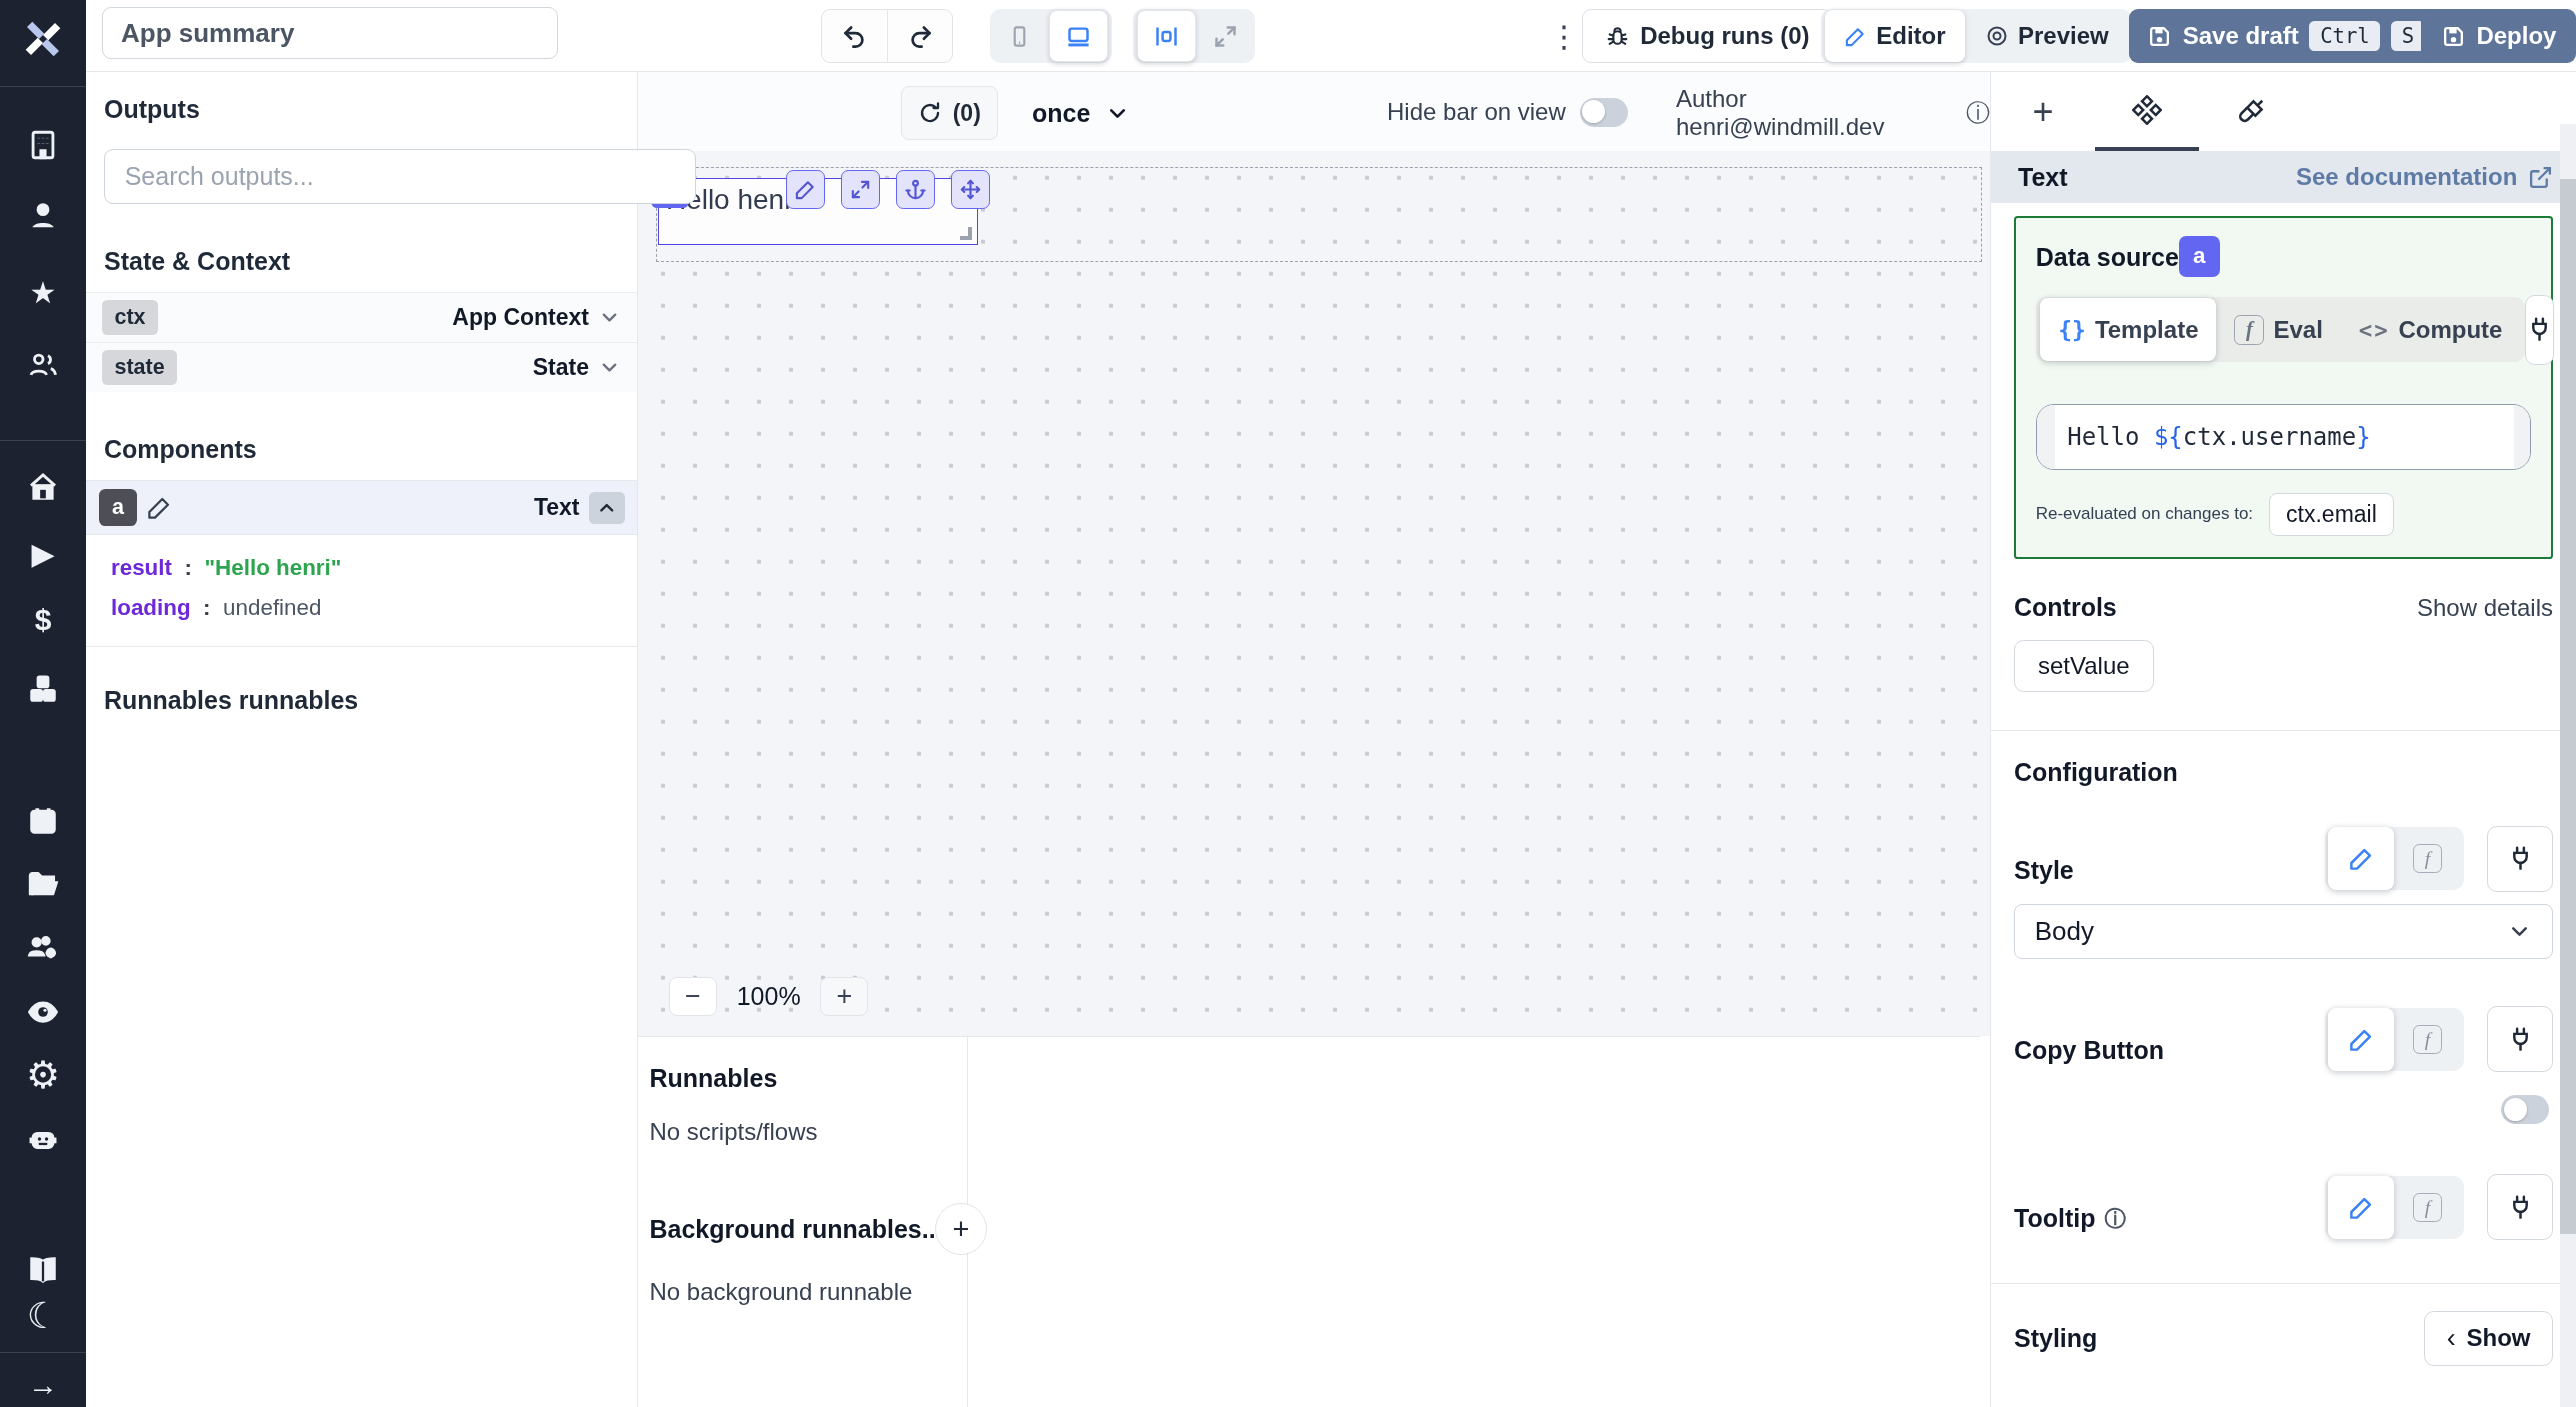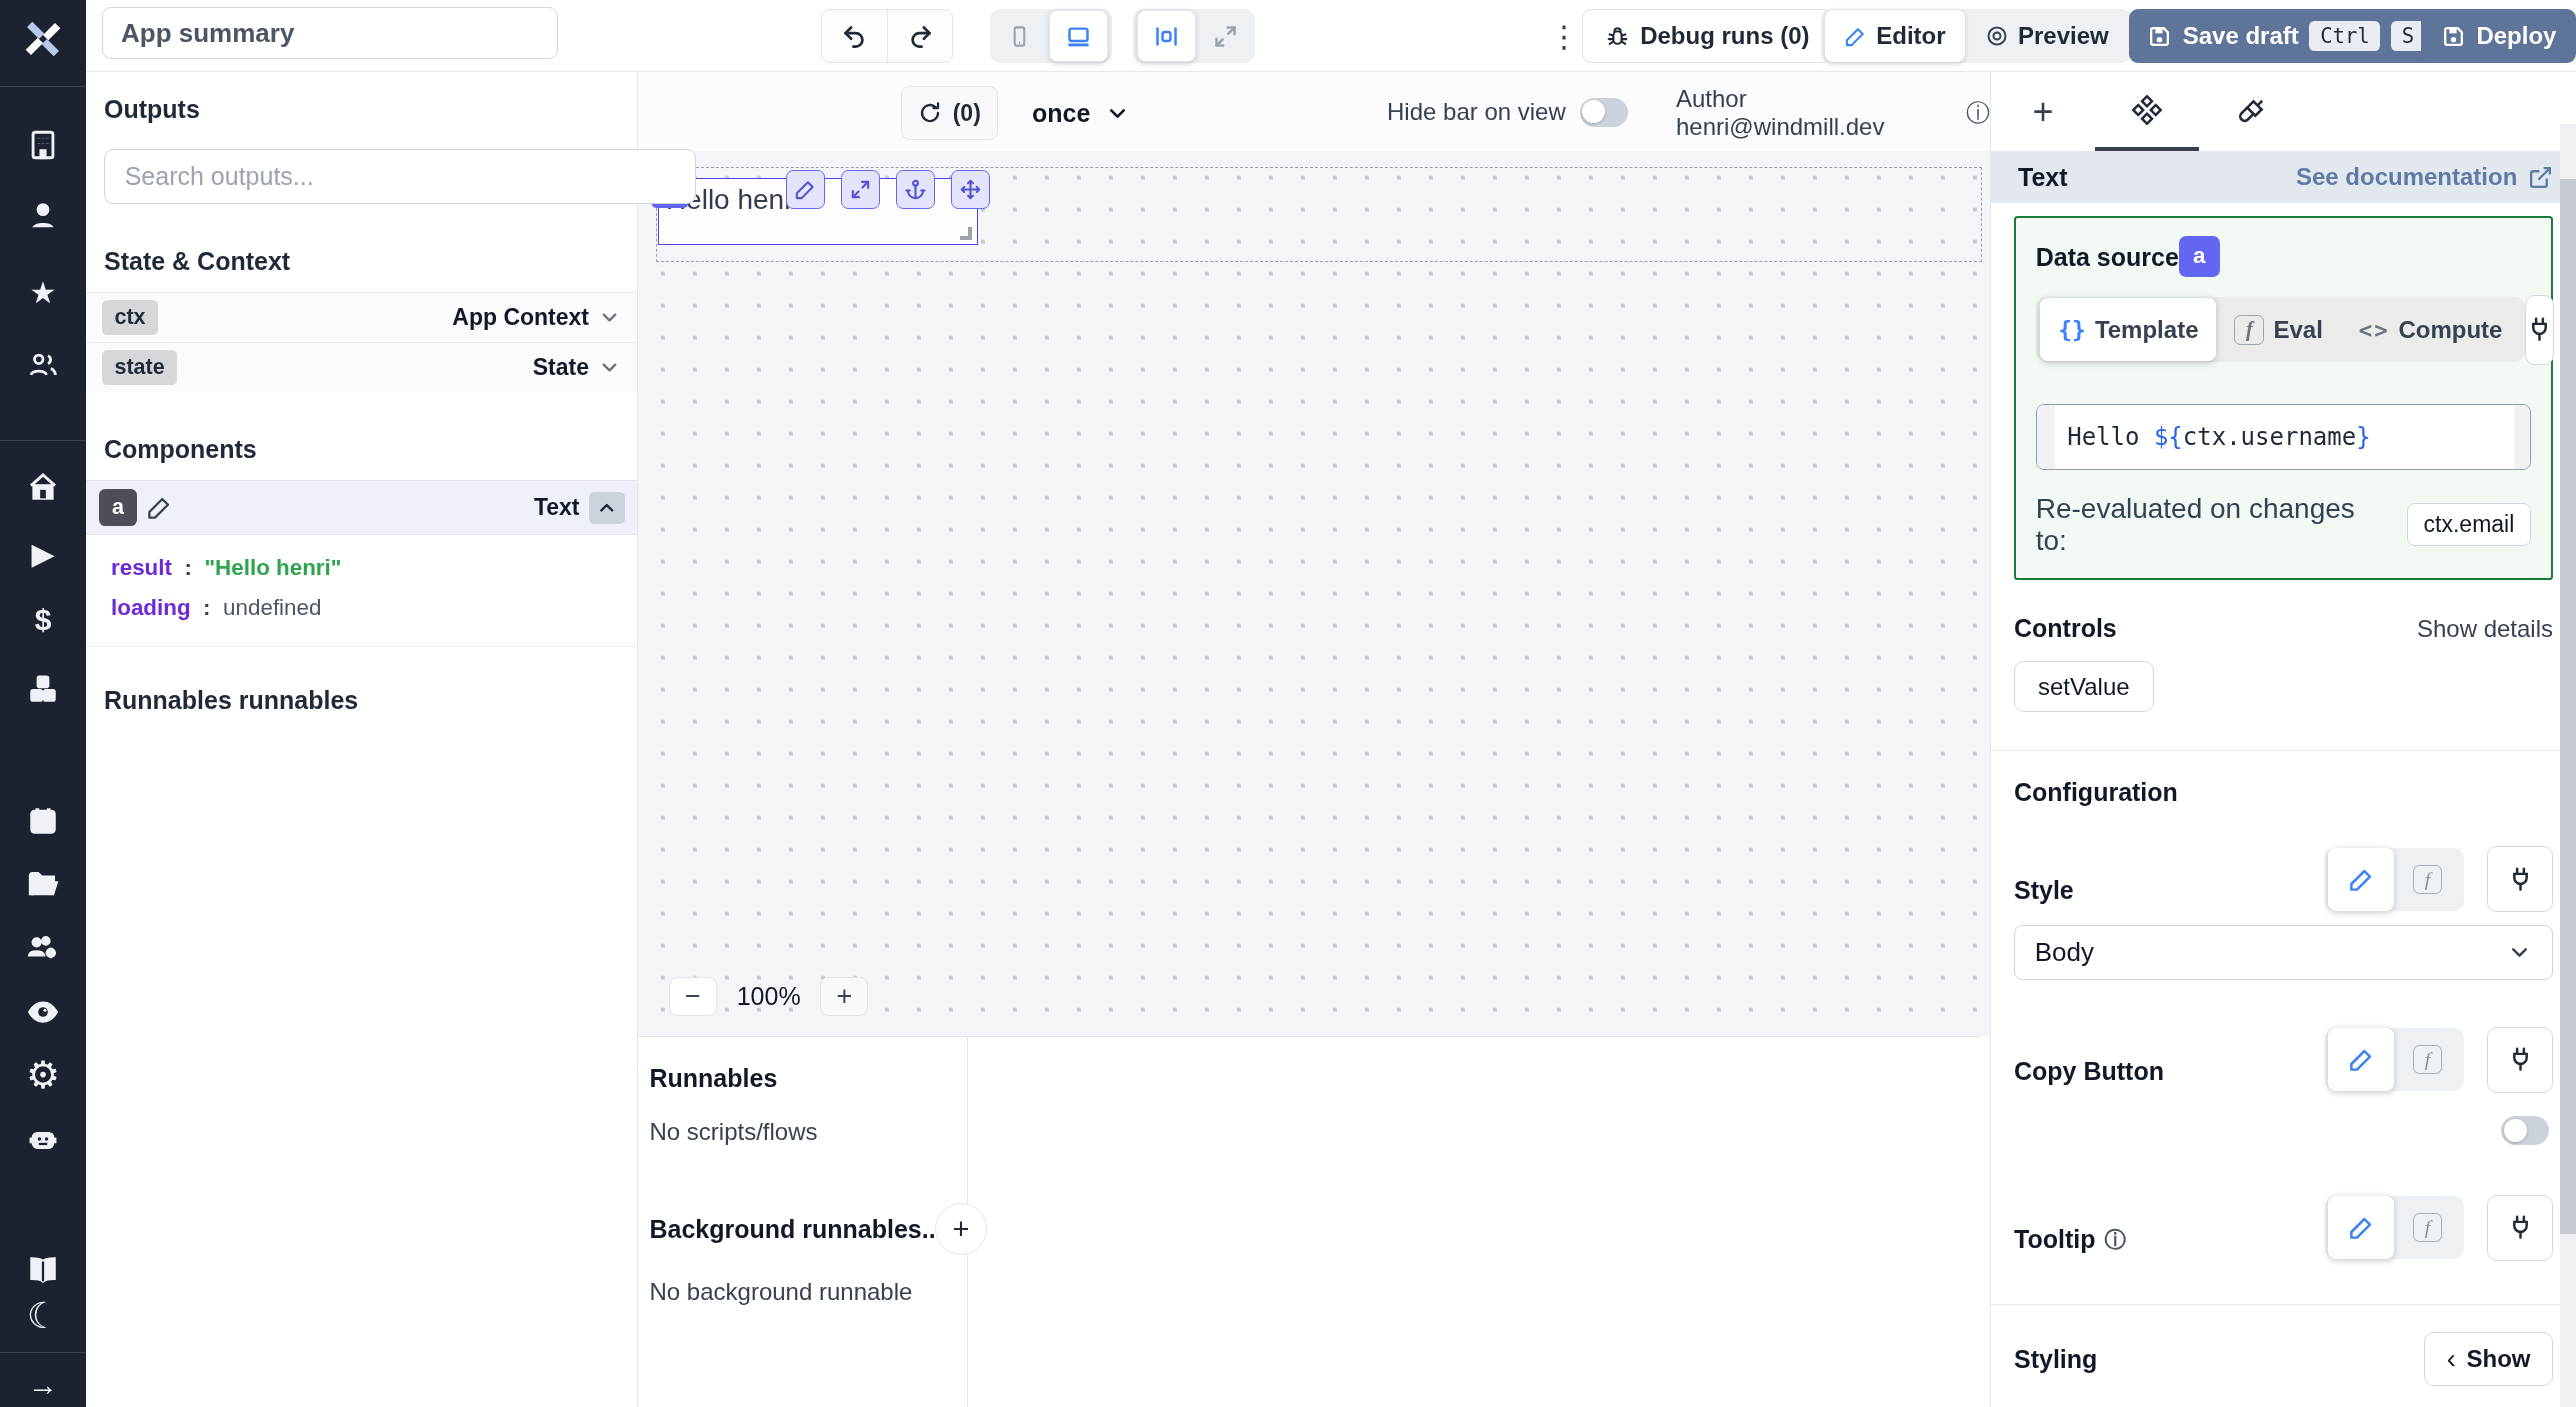--- a/index.html
+++ b/index.html
@@ -114,27 +114,27 @@
   .ds-badge { width:41px; height:41px; background:#6366f1; color:#fff; font-weight:700; font-size:22.4px; border-radius:7.2px; display:flex; align-items:center; justify-content:center; }
   .ds-tabs-row { display:flex; align-items:center; justify-content:space-between; margin-top:18px; }
   .ds-tabs { display:flex; align-items:center; background:#e9ece9; border-radius:10.7px; padding:4.5px; }
   .ds-tab { display:flex; align-items:center; gap:9px; padding:0 18px; height:55px; font-size:24px; font-weight:600; color:#374151; border-radius:8px; cursor:pointer; white-space:nowrap; }
   .ds-tab.active { background:#fff; box-shadow:0 1.8px 6.3px rgba(15,23,42,.22); height:63px; margin:-3.6px 0; }
   .tok-braces { color:#3b82f6; font-weight:700; font-family:"DejaVu Sans Mono",monospace; font-size:23px; }
   .tok-fbox { width:30px; height:30px; border:1.8px solid #9aa3af; border-radius:6.3px; color:#6b7280; font-size:20.6px; font-style:italic; font-family:"Liberation Serif",serif; display:flex; align-items:center; justify-content:center; }
   .tok-angle { color:#6b7280; font-family:"DejaVu Sans Mono",monospace; font-size:22.4px; font-weight:700; letter-spacing:1.8px; }
   .plug-btn { width:68px; height:70px; background:#fff; border:1.8px solid #d3d8de; border-radius:9.8px; display:flex; align-items:center; justify-content:center; cursor:pointer; }
   .plug-btn svg { width:27px; height:27px; stroke:#1f2937; fill:none; stroke-width:2.2; stroke-linecap:round; }
-  .code-input { margin-top:39px; height:66px; border:1.8px solid #8f9cb0; border-radius:8px; background:#fff; display:flex; align-items:center; overflow:hidden; cursor:text; }
+  .code-input { margin-top:39px; height:66px; border:1.8px solid #8f9cb0; border-radius:18px; background:#fff; display:flex; align-items:center; overflow:hidden; cursor:text; }
   .code-gutter { width:18px; height:100%; background:#f1f2f4; flex:none; }
   .code-text { flex:1; font-family:"DejaVu Sans Mono",monospace; font-size:24px; color:#1f2937; padding-left:12.5px; white-space:pre; }
   .code-text .blue { color:#2563eb; }
   .code-sb { width:16px; height:100%; background:#f1f2f4; flex:none; }
   .reeval { display:flex; align-items:center; gap:16px; margin-top:23px; }
-  .reeval .lbl { font-size:28px; color:#334155; }
+  .reeval .lbl { font-size:17px; color:#334155; }
   .dep-badge { background:#fff; border:1.8px solid #d3d8de; border-radius:8px; padding:7.2px 16px; font-size:23px; color:#111827; cursor:pointer; }
 
   .sec-row { display:flex; align-items:center; justify-content:space-between; margin-top:34px; }
   .sec-title { font-size:25px; font-weight:700; color:#111827; }
   .show-details { font-size:24px; color:#374151; cursor:pointer; }
   .pill-btn { display:inline-block; margin-top:18px; border:1.8px solid #d3d8de; border-radius:9.8px; background:#fff; padding:10.7px 23px; font-size:24px; color:#111827; cursor:pointer; }
   .hr { border-top:1.8px solid #e5e7eb; margin:38px -23px 0; }
 
   .cfg-row { display:flex; align-items:flex-end; justify-content:space-between; margin-top:39px; }
   .cfg-label { font-size:25px; font-weight:700; color:#111827; padding-bottom:7.2px; display:flex; align-items:center; gap:9px; }

